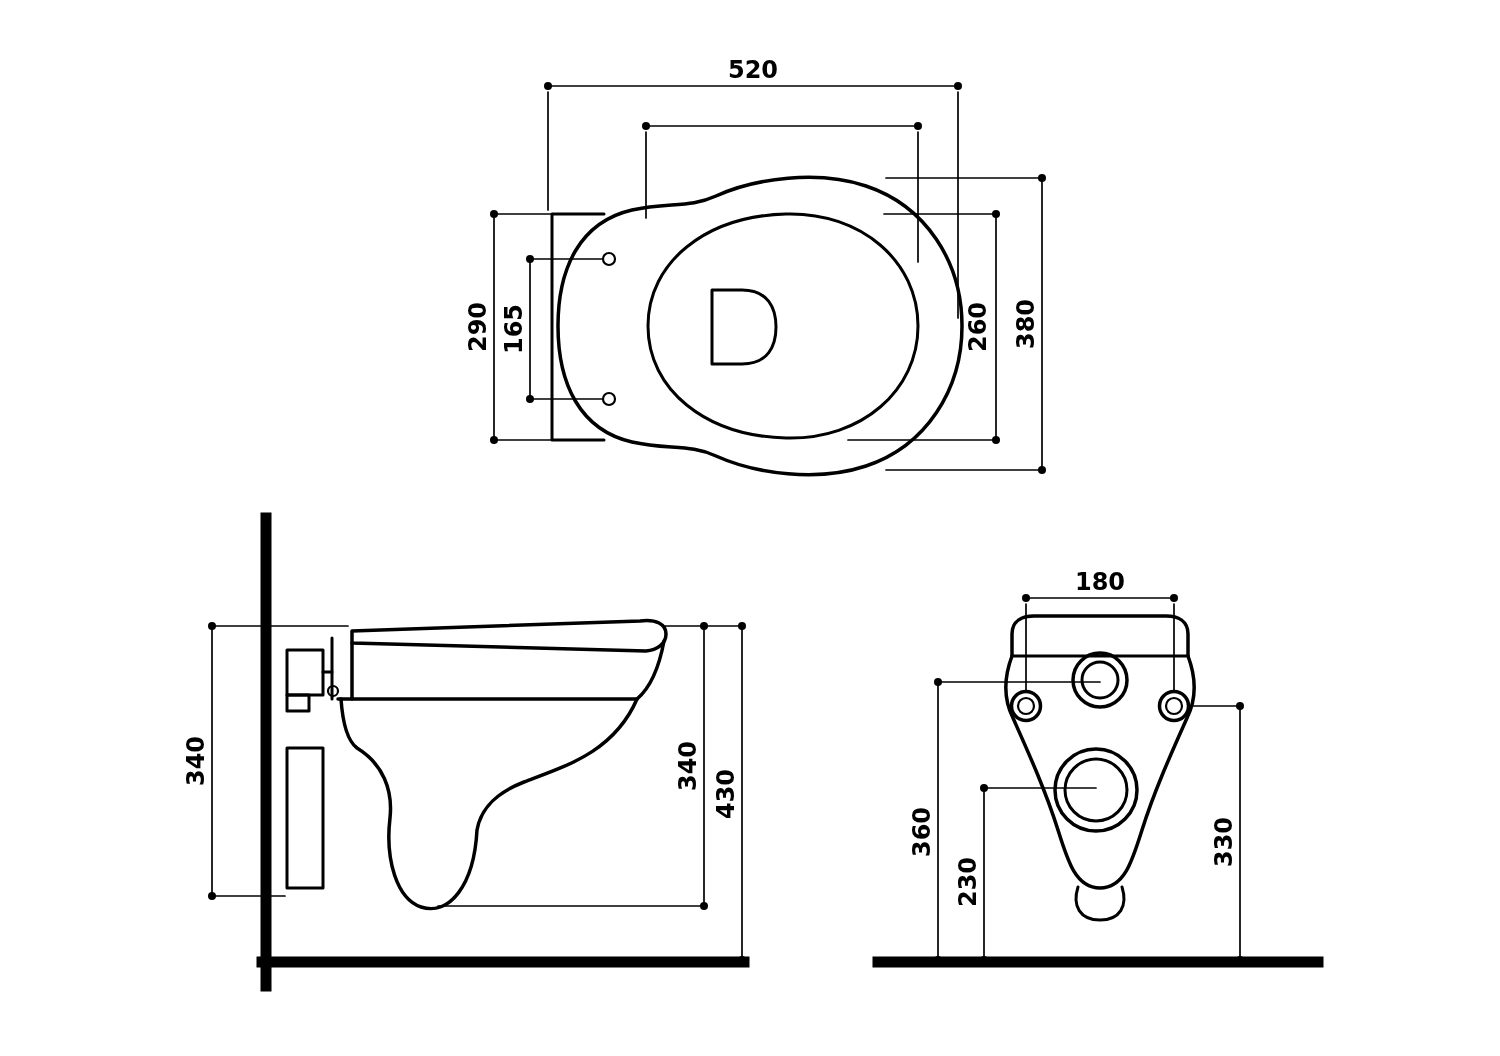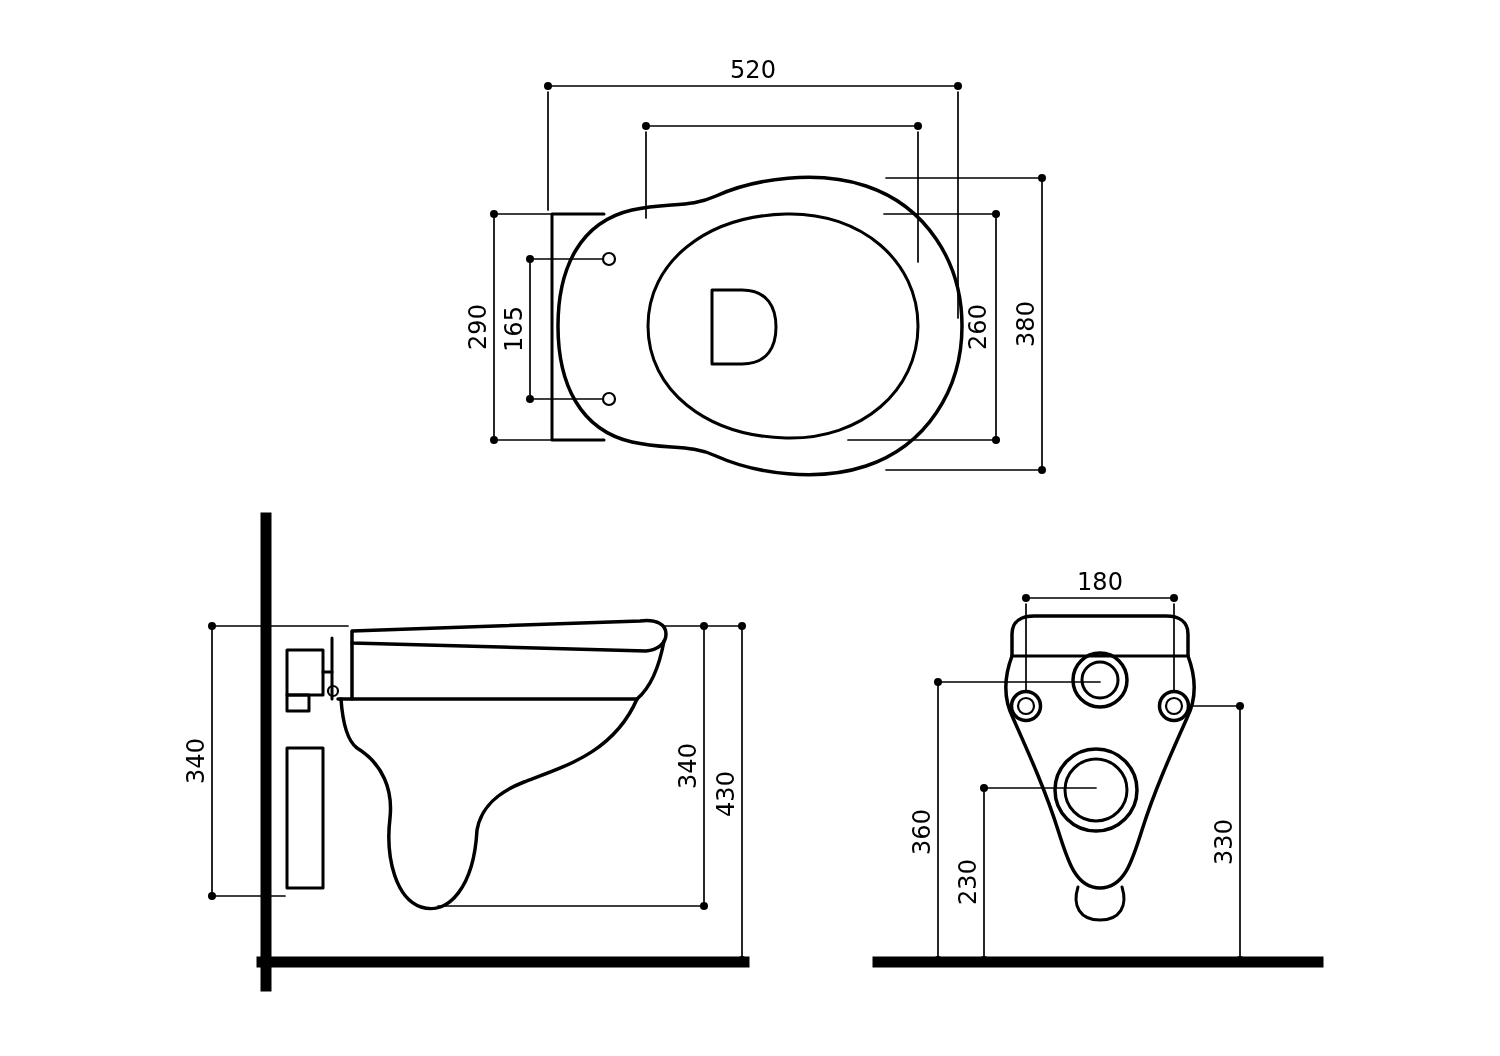--- a/index.html
+++ b/index.html
@@ -9,20 +9,21 @@
     width: 1500px;
     height: 1056px;
     font-family: "DejaVu Sans", "Liberation Sans", sans-serif;
   }
   .canvas {
     position: relative;
     width: 1500px;
     height: 1056px;
     background: #ffffff;
     overflow: hidden;
+    font-weight: bold;
   }
   svg { display: block; }
   .outline {
     fill: none;
     stroke: #000000;
     stroke-width: 3.5;
     stroke-linejoin: round;
     stroke-linecap: round;
   }
   .outline2 {

